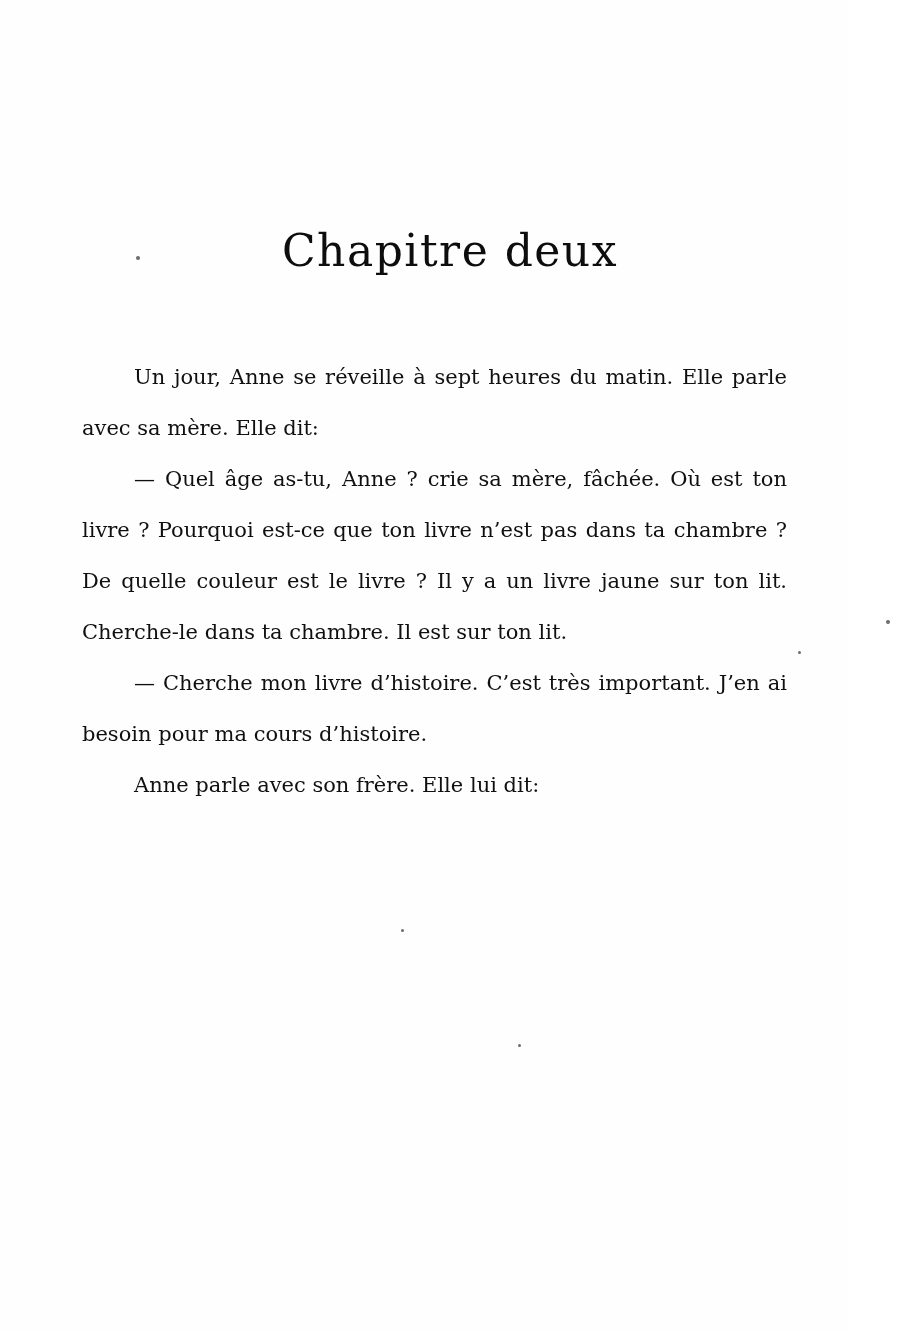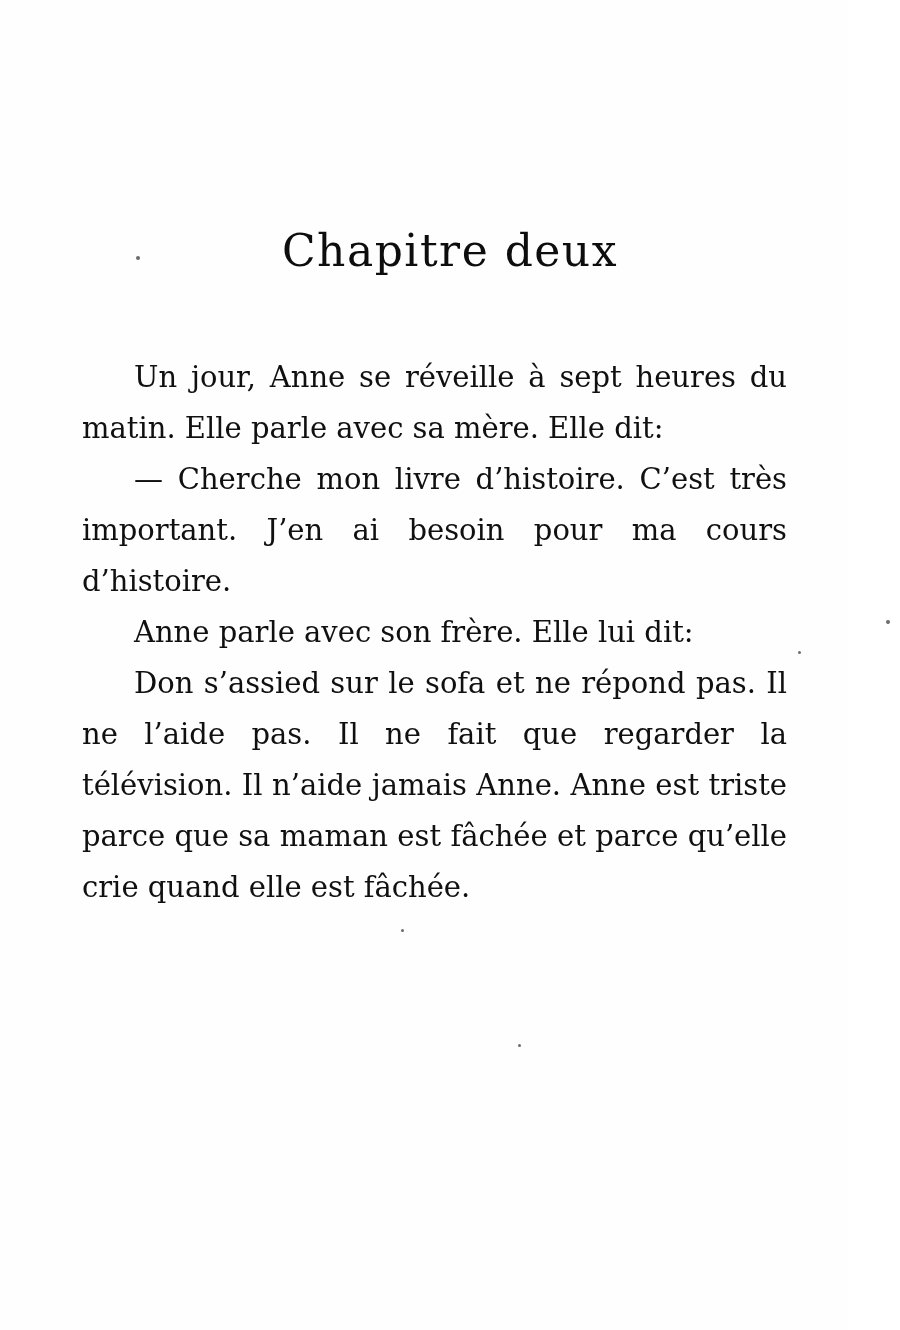--- a/index.html
+++ b/index.html
@@ -31,21 +31,21 @@
     font-weight: 400;
     letter-spacing: 1.5px;
     color: #0d0d0d;
   }
   .body-text {
     position: absolute;
     left: 82px;
     top: 352px;
     width: 705px;
     font-family: "DejaVu Serif", serif;
-    font-size: 29px;
+    font-size: 21px;
     line-height: 51px;
     color: #101010;
     text-align: justify;
     text-justify: inter-word;
   }
   .body-text p {
     margin: 0;
     text-indent: 52px;
   }
   .speck {
@@ -61,23 +61,23 @@
 </style>
 </head>
 <body>
 
 <div class="page">
 
   <h1 class="chapter-title">Chapitre deux</h1>
 
   <div class="body-text">
     <p>Un jour, Anne se réveille à sept heures du matin. Elle parle avec sa mère. Elle dit:</p>
+    <p>— Quel âge as-tu, Anne ? crie sa mère, fâchée. Où est ton livre ? Pourquoi est-ce que ton livre n’est pas dans ta chambre ? De quelle couleur est le livre ? Il y a un livre jaune sur ton lit. Cherche-le dans ta chambre. Il est sur ton lit.</p>
     <p>— Cherche mon livre d’histoire. C’est très important. J’en ai besoin pour ma cours d’histoire.</p>
     <p>Anne parle avec son frère. Elle lui dit:</p>
-    <p>Don s’assied sur le sofa et ne répond pas. Il ne l’aide pas. Il ne fait que regarder la télévision. Il n’aide jamais Anne. Anne est triste parce que sa maman est fâchée et parce qu’elle crie quand elle est fâchée.</p>
   </div>
 
   <span class="speck speck-a"></span>
   <span class="speck speck-b"></span>
   <span class="speck speck-c"></span>
   <span class="speck speck-d"></span>
   <span class="speck speck-e"></span>
 
 </div>
 

